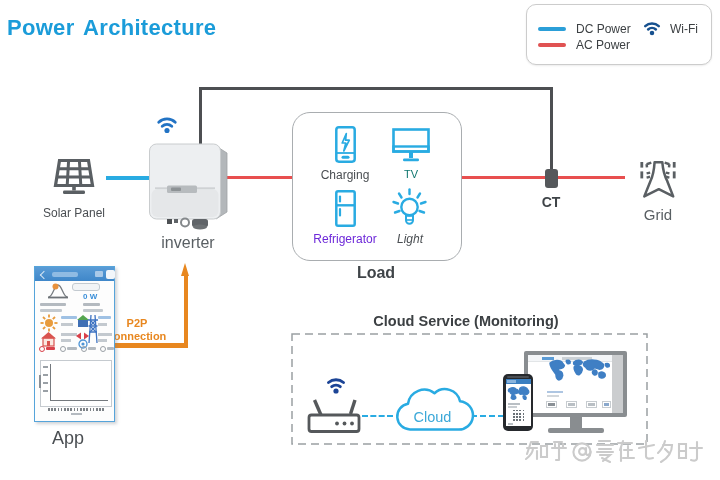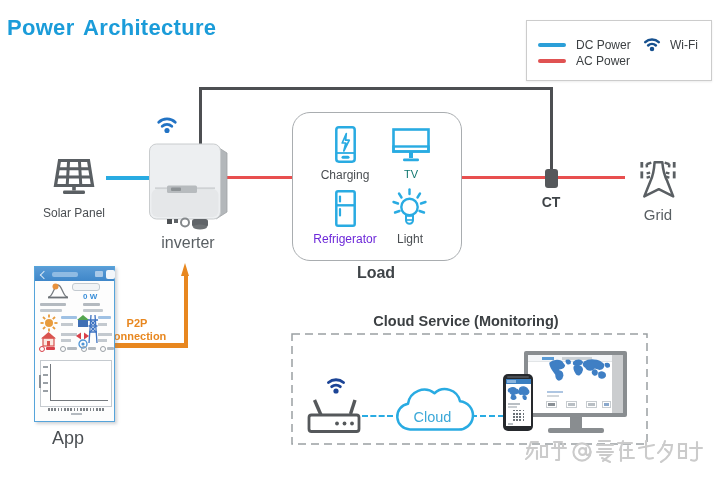--- a/index.html
+++ b/index.html
@@ -6,21 +6,21 @@
   body{width:720px;height:480px;position:relative;background:#ffffff;overflow:hidden;
        font-family:"Liberation Sans",sans-serif;}
   .abs{position:absolute;}
   .lbl{position:absolute;color:#595f63;font-size:15px;text-align:center;}
 </style>
 </head>
 <body>
 
 <div class="abs" style="left:7px;top:15px;font-size:22px;font-weight:bold;color:#1b9cd9;letter-spacing:0.3px;word-spacing:3px;">Power Architecture</div>
 
-<div class="abs" style="left:526px;top:4px;width:184px;height:59px;background:#fff;border:1px solid #ccc;border-radius:0;box-shadow:0 1px 2px rgba(0,0,0,0.08);margin-top:16px;">
+<div class="abs" style="left:526px;top:4px;width:184px;height:59px;background:#fff;border:1px solid #ccc;border-radius:10px;box-shadow:0 1px 2px rgba(0,0,0,0.08);">
   <div class="abs" style="left:11px;top:22px;width:28px;height:4px;background:#2b9fd8;border-radius:2px;"></div>
   <div class="abs" style="left:49px;top:17px;font-size:12px;color:#3c4043;">DC Power</div>
   <div class="abs" style="left:11px;top:38px;width:28px;height:4px;background:#e05252;border-radius:2px;"></div>
   <div class="abs" style="left:49px;top:33px;font-size:12px;color:#3c4043;">AC Power</div>
   <svg class="abs" style="left:116px;top:15px;" width="18" height="16" viewBox="0 0 24 20">
     <g fill="none" stroke="#17518f" stroke-width="3.4" stroke-linecap="round">
       <path d="M3 7.5 A13 13 0 0 1 21 7.5"></path>
       <path d="M6.8 12 A7.6 7.6 0 0 1 17.2 12"></path>
     </g>
     <circle cx="12" cy="16.6" r="3" fill="#17518f"></circle>
@@ -111,21 +111,21 @@
     <line x1="8" y1="5.5" x2="10.5" y2="9.5"></line>
     <line x1="29" y1="5.5" x2="26.5" y2="9.5"></line>
     <line x1="2.5" y1="14" x2="7" y2="15.5"></line>
     <line x1="34.5" y1="14" x2="30" y2="15.5"></line>
     <line x1="4" y1="24.5" x2="8.5" y2="23"></line>
     <line x1="33" y1="24.5" x2="28.5" y2="23"></line>
   </g>
   <path d="M15 27.8 h7 v4.5 a3.5 3.5 0 0 1 -7 0 z" fill="none" stroke="#29abe2" stroke-width="2"></path>
   <line x1="15" y1="32" x2="22" y2="32" stroke="#29abe2" stroke-width="1.6"></line>
 </svg>
-<div class="lbl" style="left:370px;top:232px;width:80px;font-size:12px;color:#4a4e52;">Light</div>
+<div class="lbl" style="left:370px;top:232px;width:80px;font-size:12px;color:#4a4e52;font-style:italic;">Light</div>
 <div class="lbl" style="left:326px;top:264px;width:100px;font-size:16px;color:#3f4448;font-weight:bold;">Load</div>
 
 <div class="abs" style="left:545px;top:169px;width:13px;height:19px;background:#55585b;border-radius:3px;"></div>
 <div class="abs lbl" style="left:521px;top:194px;width:60px;font-size:14px;font-weight:bold;color:#3f4448;">CT</div>
 
 <svg class="abs" style="left:637px;top:157px;" width="42" height="42" viewBox="0 0 42 42">
   <path d="M17.6 5.2 L25.3 5.2 C25.8 11.5 27.3 18.5 30.3 24.2 L36.2 39.4 L21.8 32.2 L7.3 39.4 L13.4 24.2 C16.2 18.5 17.2 11.5 17.6 5.2 Z" fill="none" stroke="#5a5f63" stroke-width="2.5" stroke-linejoin="round"></path>
   <g fill="#5a5f63">
     <rect x="3.4" y="5" width="2.8" height="5.6"></rect>
     <rect x="3.4" y="14.4" width="2.8" height="7"></rect>

